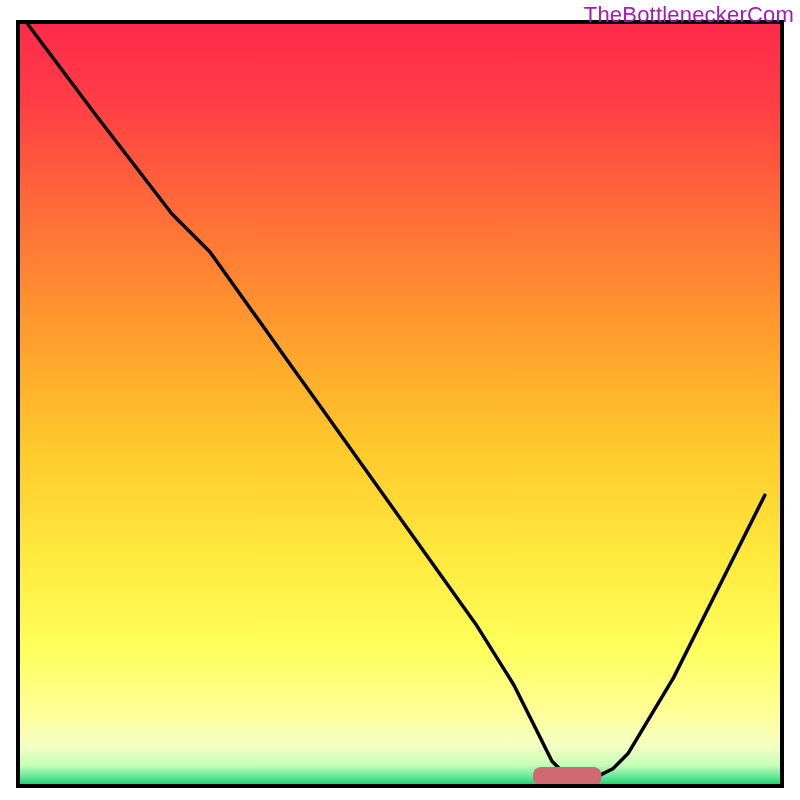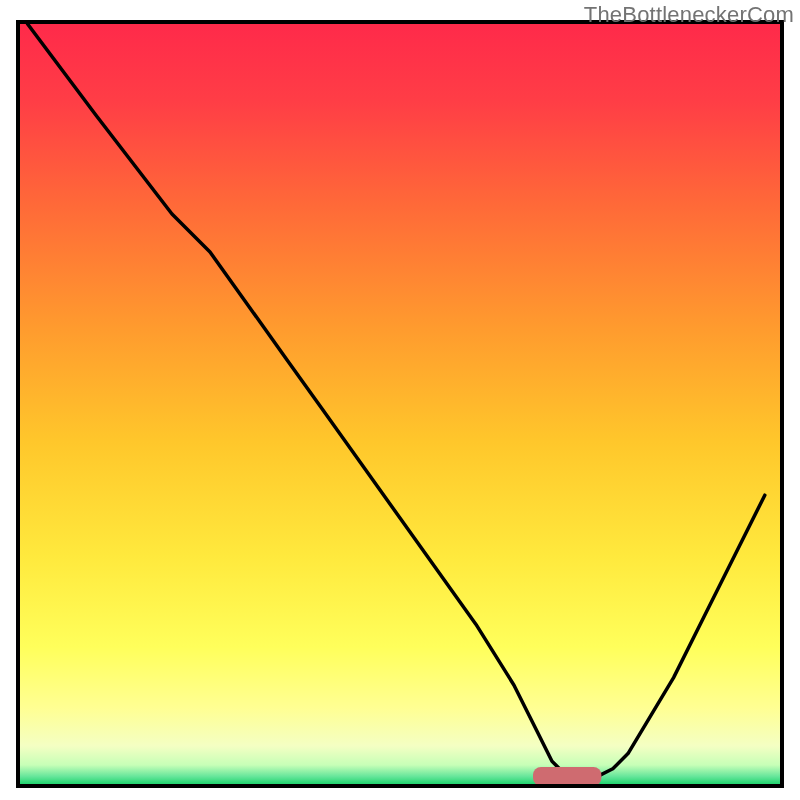--- a/index.html
+++ b/index.html
@@ -20,21 +20,21 @@
     top: 0;
     left: 0;
     width: 800px;
     height: 800px;
     display: block;
   }
   .watermark {
     position: absolute;
     top: 2px;
     right: 6px;
-    color: #737373;
+    color: #a21caf;
     font-size: 22px;
     letter-spacing: 0.2px;
     font-weight: 400;
   }
   
   .sr-only {
     position: absolute;
     width: 1px;
     height: 1px;
     overflow: hidden;

